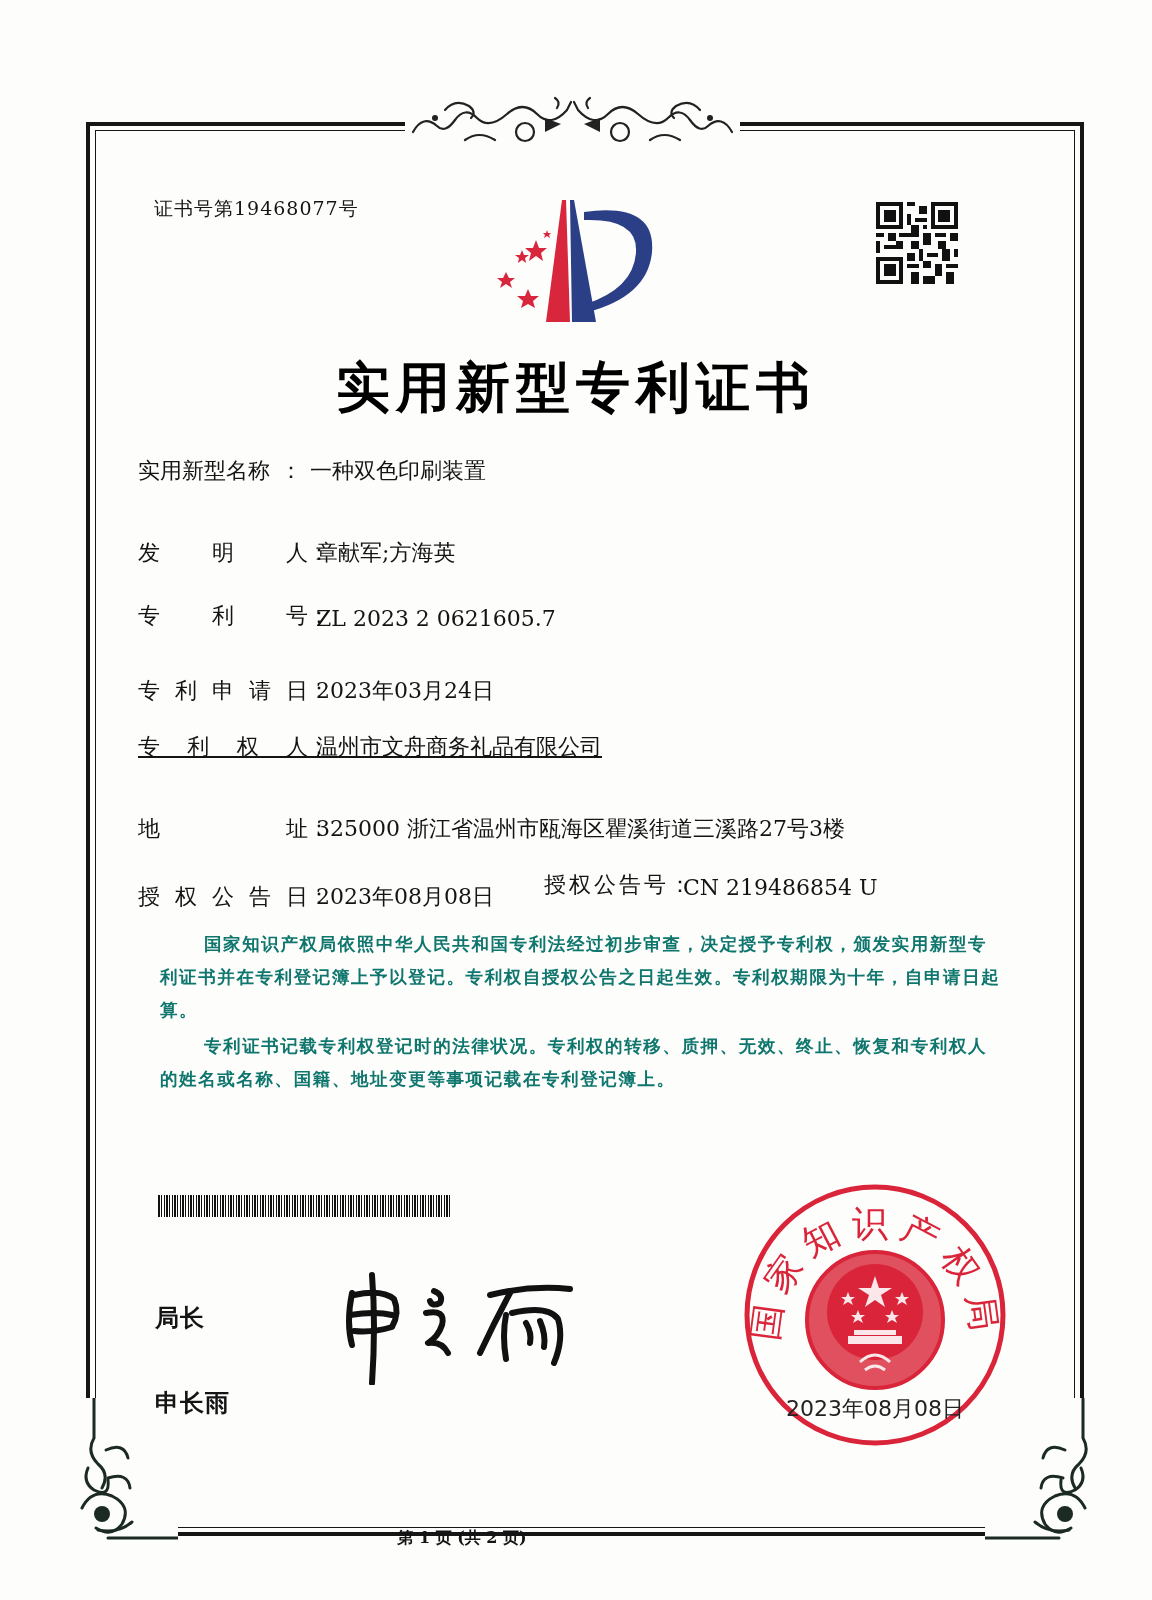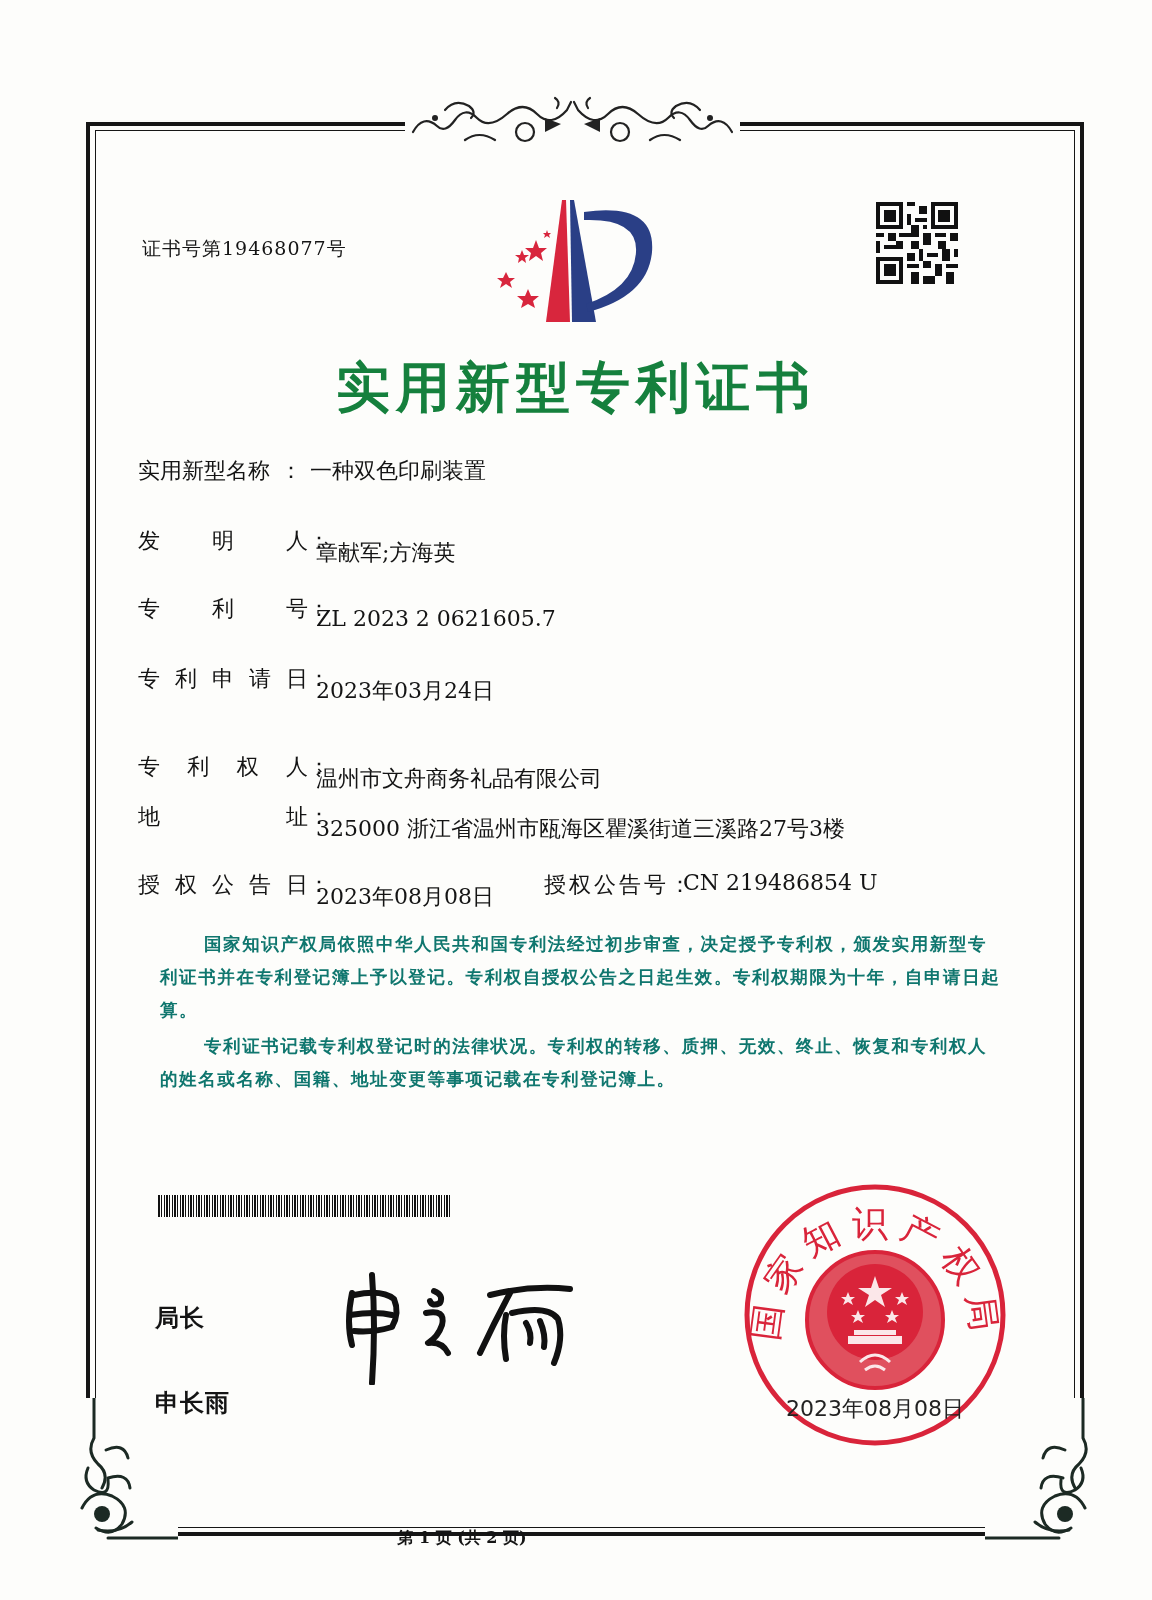--- a/index.html
+++ b/index.html
@@ -18,32 +18,32 @@
     border:1.5px solid #161616; box-sizing:border-box;
   }
   .top-ornament {
     position:absolute; left:405px; top:88px; width:335px; height:64px;
     background:#fdfdfb;
   }
   .corner { position:absolute; width:110px; height:150px; background:#fdfdfb; }
   .corner.bl { left:68px; top:1398px; }
   .corner.br { left:985px; top:1398px; }
   .cert-no {
-    position:absolute; left:142px; top:196px; font-size:19px; letter-spacing:1px;margin-top:40px;
+    position:absolute; left:154px; top:196px; font-size:19px; letter-spacing:1px;
   }
   .logo { position:absolute; left:488px; top:196px; width:170px; height:130px; }
   .qr { position:absolute; left:876px; top:202px; width:82px; height:82px; }
   .title {
     position:absolute; left:0; width:1152px; top:352px; text-align:center;
     font-family:"DejaVu Sans","Liberation Sans",sans-serif;
-    font-weight:bold; font-size:54px; letter-spacing:6px; color:#15803d;
+    font-weight:bold; font-size:54px; letter-spacing:6px; color:#000000;
   }
   .field {
     position:absolute; left:138px; font-size:22px; white-space:nowrap;
-    display:flex; align-items:flex-start;
+    display:flex; align-items:flex-end;
   }
   .field .label { display:inline-block; width:170px; text-align-last:justify; }
   .field .colon { display:inline-block; width:8px; }
   .field .value { display:inline-block;margin-top:12px; }
   .notice {
     position:absolute; left:160px; width:846px; font-size:17.5px; line-height:33px;
     font-family:"DejaVu Sans","Liberation Sans",sans-serif; font-weight:bold;
     letter-spacing:1.6px; color:#0f766e; text-indent:44px;
   }
   .barcode {
@@ -171,21 +171,21 @@
   <span class="colon">：</span>
   <span class="value">ZL 2023 2 0621605.7</span>
 </div>
 
 <div class="field" style="top:664px;">
   <span class="label">专利申请日</span>
   <span class="colon">：</span>
   <span class="value">2023年03月24日</span>
 </div>
 
-<div class="field" style="top:752px;">
+<div class="field" style="top:720px;text-decoration:underline;">
   <span class="label">专利权人</span>
   <span class="colon">：</span>
   <span class="value">温州市文舟商务礼品有限公司</span>
 </div>
 
 <div class="field" style="top:802px;">
   <span class="label">地址</span>
   <span class="colon">：</span>
   <span class="value">325000 浙江省温州市瓯海区瞿溪街道三溪路27号3楼</span>
 </div>

